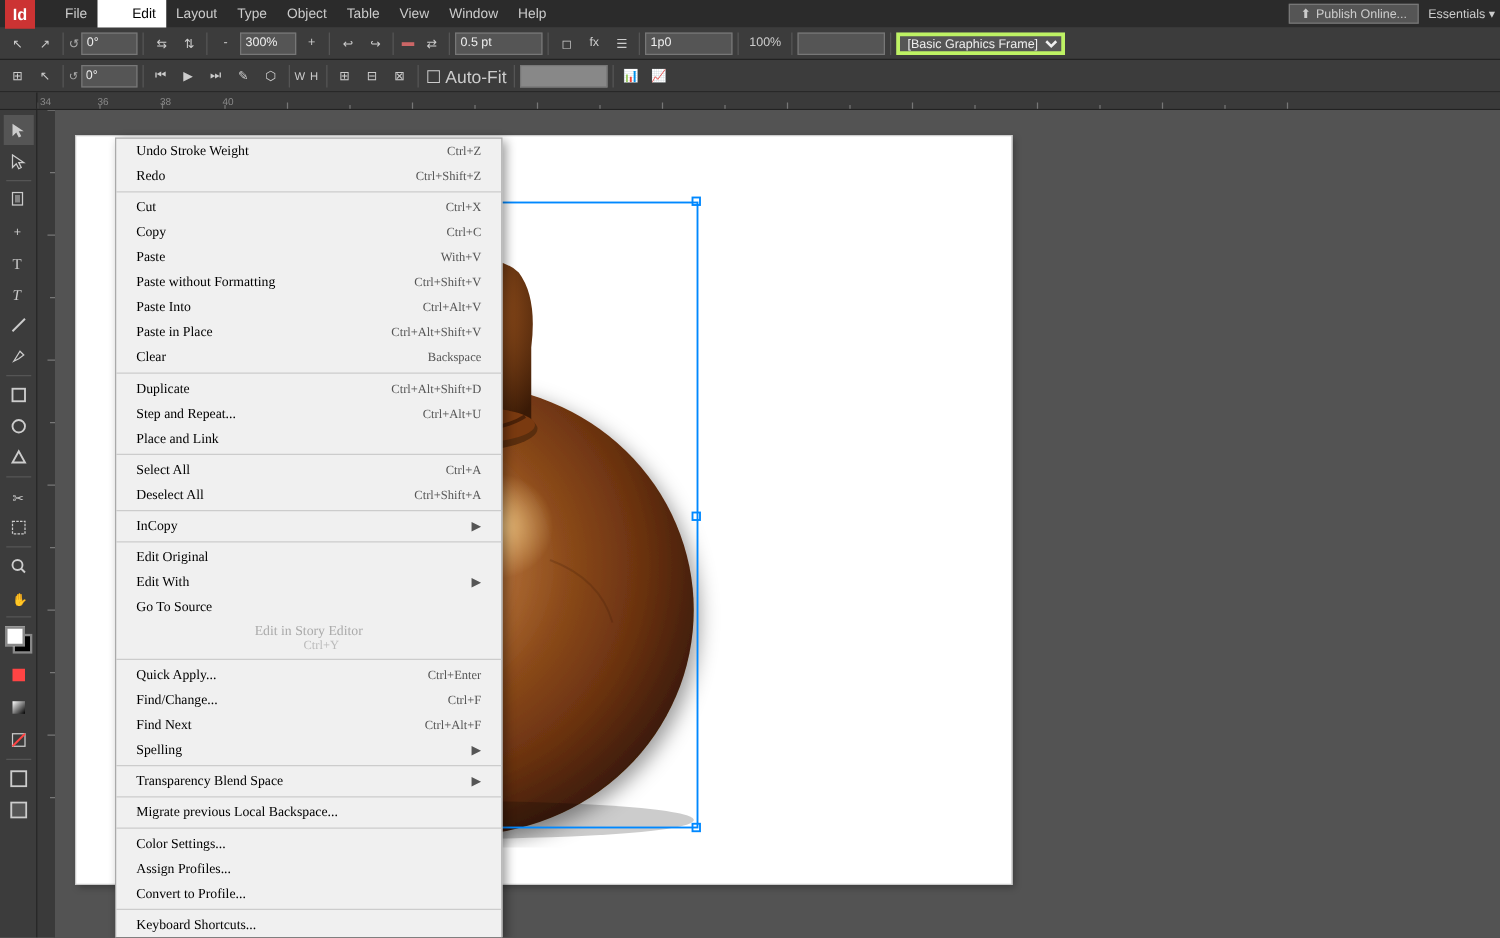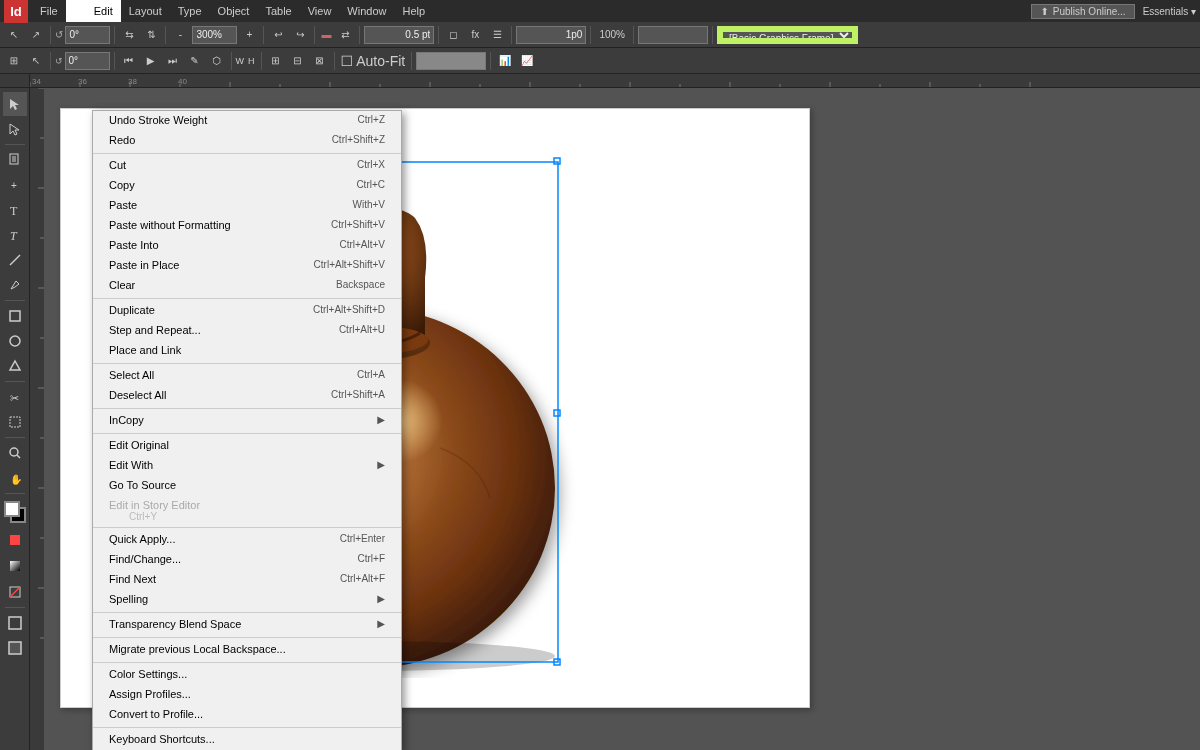--- a/index.html
+++ b/index.html
@@ -13,20 +13,21 @@
       align-items: center;
       color: #ccc;
       padding: 0 4px;
       position: relative;
       z-index: 100;
     }
     .menu-bar-left {
       display: flex;
       align-items: center;
       gap: 0;
+      margin-left: 12px;
     }
     .app-icon {
       width: 24px;
       height: 24px;
       background: #cc3333;
       display: flex;
       align-items: center;
       justify-content: center;
       color: #fff;
       font-weight: bold;
@@ -115,26 +116,25 @@
       height: 18px;
       background: #555;
       border: 1px solid #777;
       color: #eee;
       font-size: 10px;
       padding: 0 3px;
       width: 45px;
     }
     .tb-input-wide {
       width: 70px;
-      text-align: right;
     }
     .tb-dropdown {
       height: 18px;
       background: #555;
-      border: 6px solid #bef264;
+      border: 3px solid #bef264;
       color: #eee;
       font-size: 10px;
       padding: 0 2px;
     }
 
     
     .main-area {
       display: flex;
       height: calc(750px - 22px - 26px - 26px - 14px);
     }
@@ -188,24 +188,25 @@
       background: #f0f0f0;
       border: 1px solid #aaa;
       box-shadow: 3px 3px 8px rgba(0,0,0,0.4);
       z-index: 999;
       color: #000;
       font-size: 11px;
     }
     .menu-row {
       padding: 3px 16px 3px 16px;
       display: flex;
-      align-items: flex-start;
+      align-items: center;
       justify-content: space-between;
       cursor: pointer;
       min-height: 20px;
+      font-family: Liberation Serif, serif;
     }
     .menu-row.disabled {
       color: #aaa;
       cursor: default;
       flex-direction: column;
     }
     .menu-row .shortcut {
       color: #555;
       font-size: 10px;
       margin-left: 20px;

